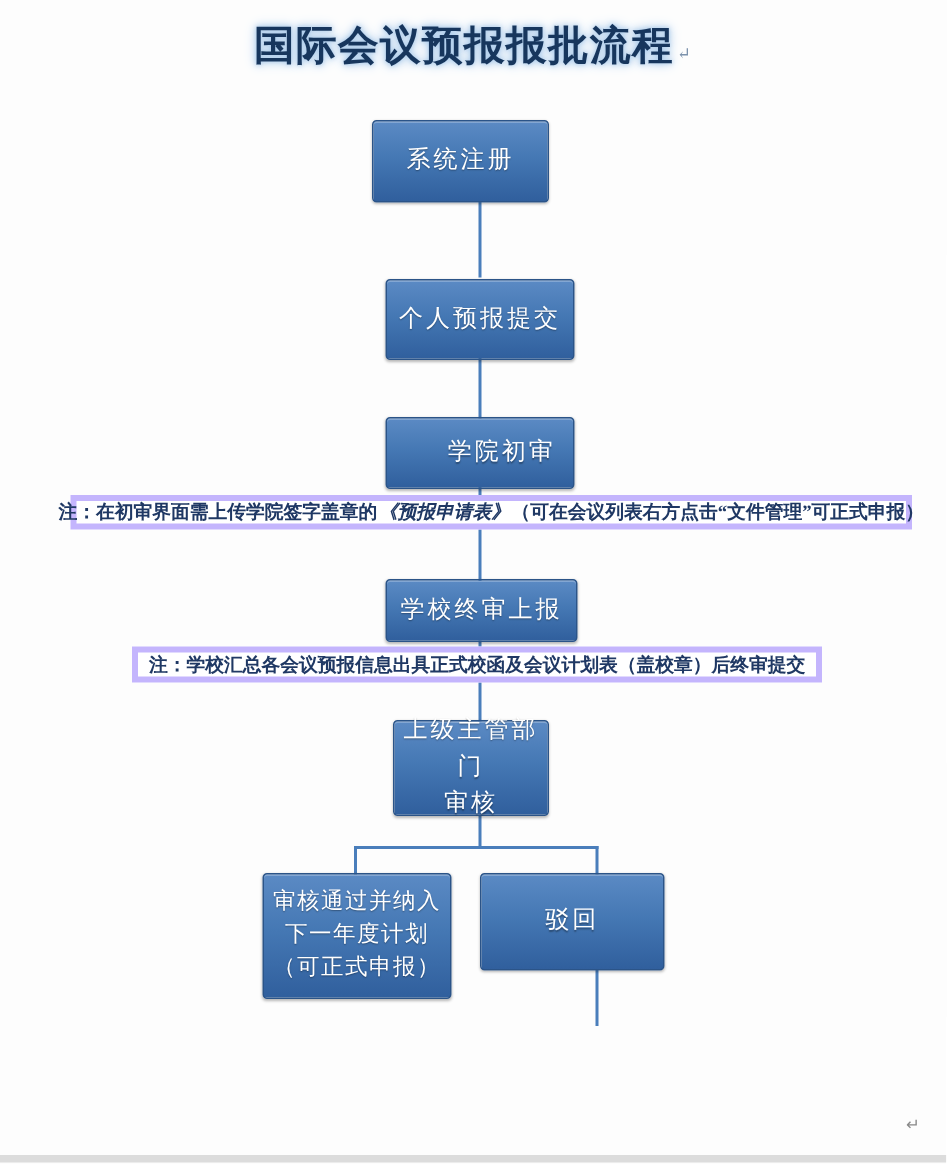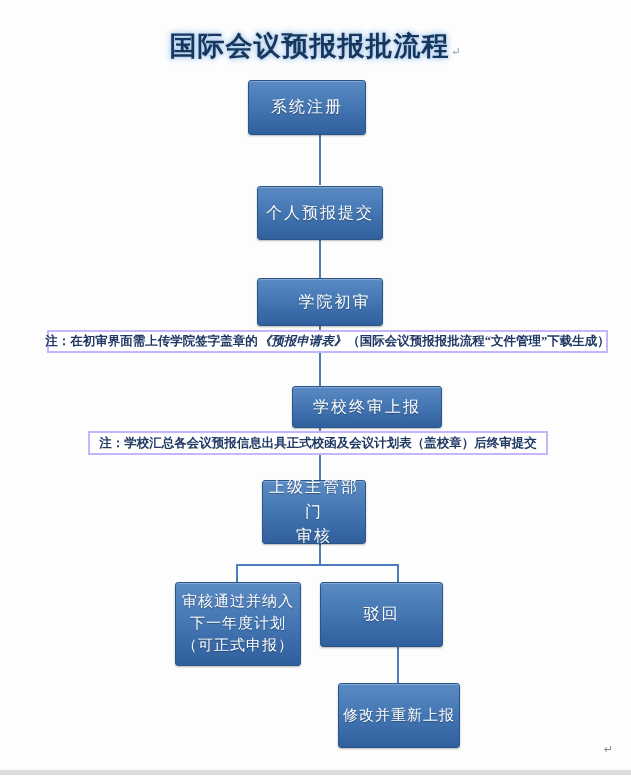--- a/index.html
+++ b/index.html
@@ -7,21 +7,21 @@
     position: relative;
     width: 631px;
     height: 776px;
     background: #fdfdfd;
     overflow: hidden;
     font-family: "Liberation Serif", "DejaVu Serif", serif;
   }
   .title {
     position: absolute;
     top: 12px; left: 0; right: 0;
-    margin: 16px;
+    margin: 0;
     text-align: center;
     font-size: 27px;
     font-weight: bold;
     letter-spacing: 1px;
     color: #17365d;
     text-shadow: 0 0 3px #a9c9ea, 0 0 6px #b7d3ee, 0 0 9px #c6dcf3;
   }
   .title-mark {
     font-size: 11px;
     font-weight: normal;
@@ -57,21 +57,21 @@
     text-shadow: 0 1px 1px rgba(0,0,0,0.35);
   }
   .node-small .node-label { font-size: 15px; line-height: 1.45; letter-spacing: 1px; }
   .note {
     position: absolute;
     z-index: 2;
     display: flex;
     align-items: center;
     justify-content: center;
     background: #ffffff;
-    border: 2px solid #c4b5fd;
+    border: 4px solid #c4b5fd;
     color: #1f3864;
     font-size: 12.5px;
     font-weight: bold;
     white-space: nowrap;
     box-sizing: border-box;
   }
   .note-em { font-style: italic; font-weight: bold; margin: 0 1px; }
   .pilcrow {
     position: absolute;
     font-size: 11px;
@@ -105,43 +105,40 @@
 
   <div class="node" style="left:248px; top:80px; width:118px; height:55px;">
     <span class="node-label">系统注册</span>
   </div>
   <div class="node" style="left:257px; top:186px; width:126px; height:54px;">
     <span class="node-label">个人预报提交</span>
   </div>
   <div class="node" style="left:257px; top:278px; width:126px; height:48px;padding-left:29px;">
     <span class="node-label">学院初审</span>
   </div>
-  <div class="node" style="left:257px; top:386px; width:150px; height:42px;margin-left:35px;">
+  <div class="node" style="left:257px; top:386px; width:128px; height:42px;">
     <span class="node-label">学校终审上报</span>
   </div>
   <div class="node" style="left:262px; top:480px; width:104px; height:64px;">
     <span class="node-label">上级主管部门
 审核</span>
   </div>
   <div class="node node-small" style="left:175px; top:582px; width:126px; height:84px;">
     <span class="node-label">审核通过并纳入
 下一年度计划
 （可正式申报）</span>
   </div>
   <div class="node" style="left:320px; top:582px; width:123px; height:65px;">
     <span class="node-label">驳回</span>
   </div>
-  <div class="node node-small" style="left:338px; top:683px; width:122px; height:65px;">
-    <span class="node-label">修改并重新上报</span>
-  </div>
 
   <div class="note" style="left:47px; top:330px; width:561px; height:23px;">
     <span>注：在初审界面需上传学院签字盖章的</span>
       <em class="note-em">《预报申请表》</em>
-      <span>（国际会议预报报批流程“文件管理”下载生成）</span>
+      <span>（可在会议列表右方点击“文件管理”可正式申报）</span>
   </div>
   <div class="note" style="left:88px; top:431px; width:460px; height:24px;">
     <span>注：学校汇总各会议预报信息出具正式校函及会议计划表（盖校章）后终审提交</span>
   </div>
 
   <span class="pilcrow" style="left:604px; top:743px;">↵</span>
   <div class="bottom-strip"></div>
 
 </div>
 

